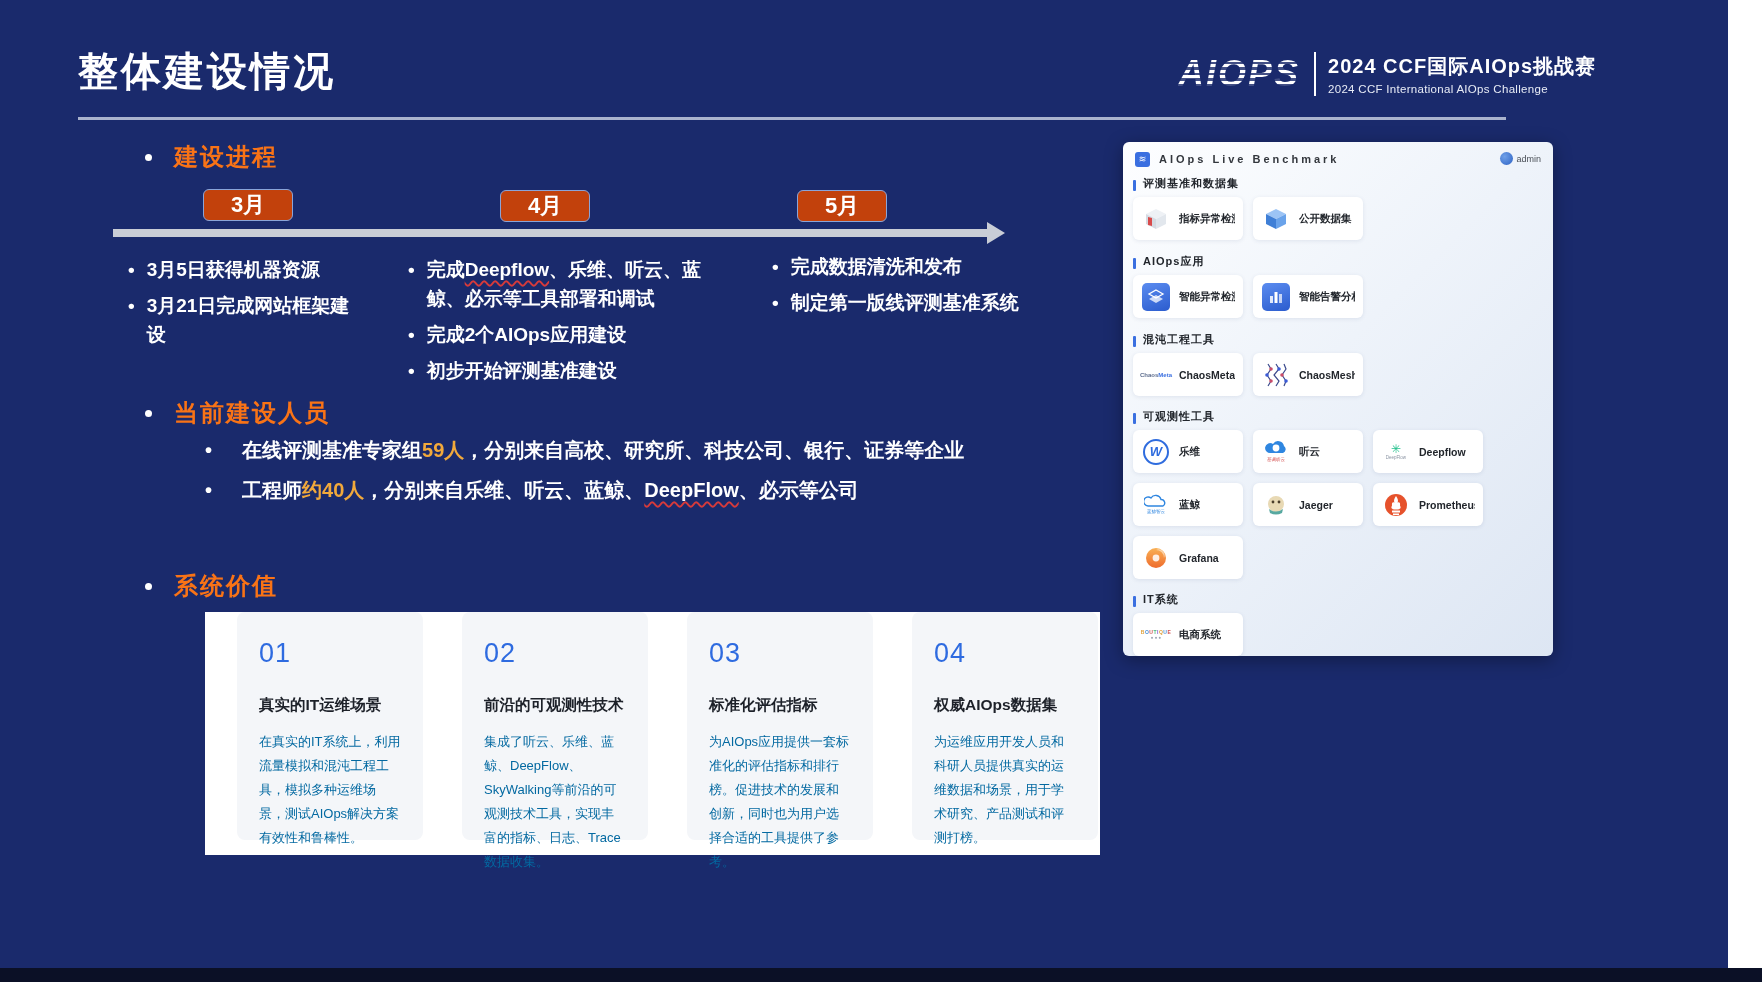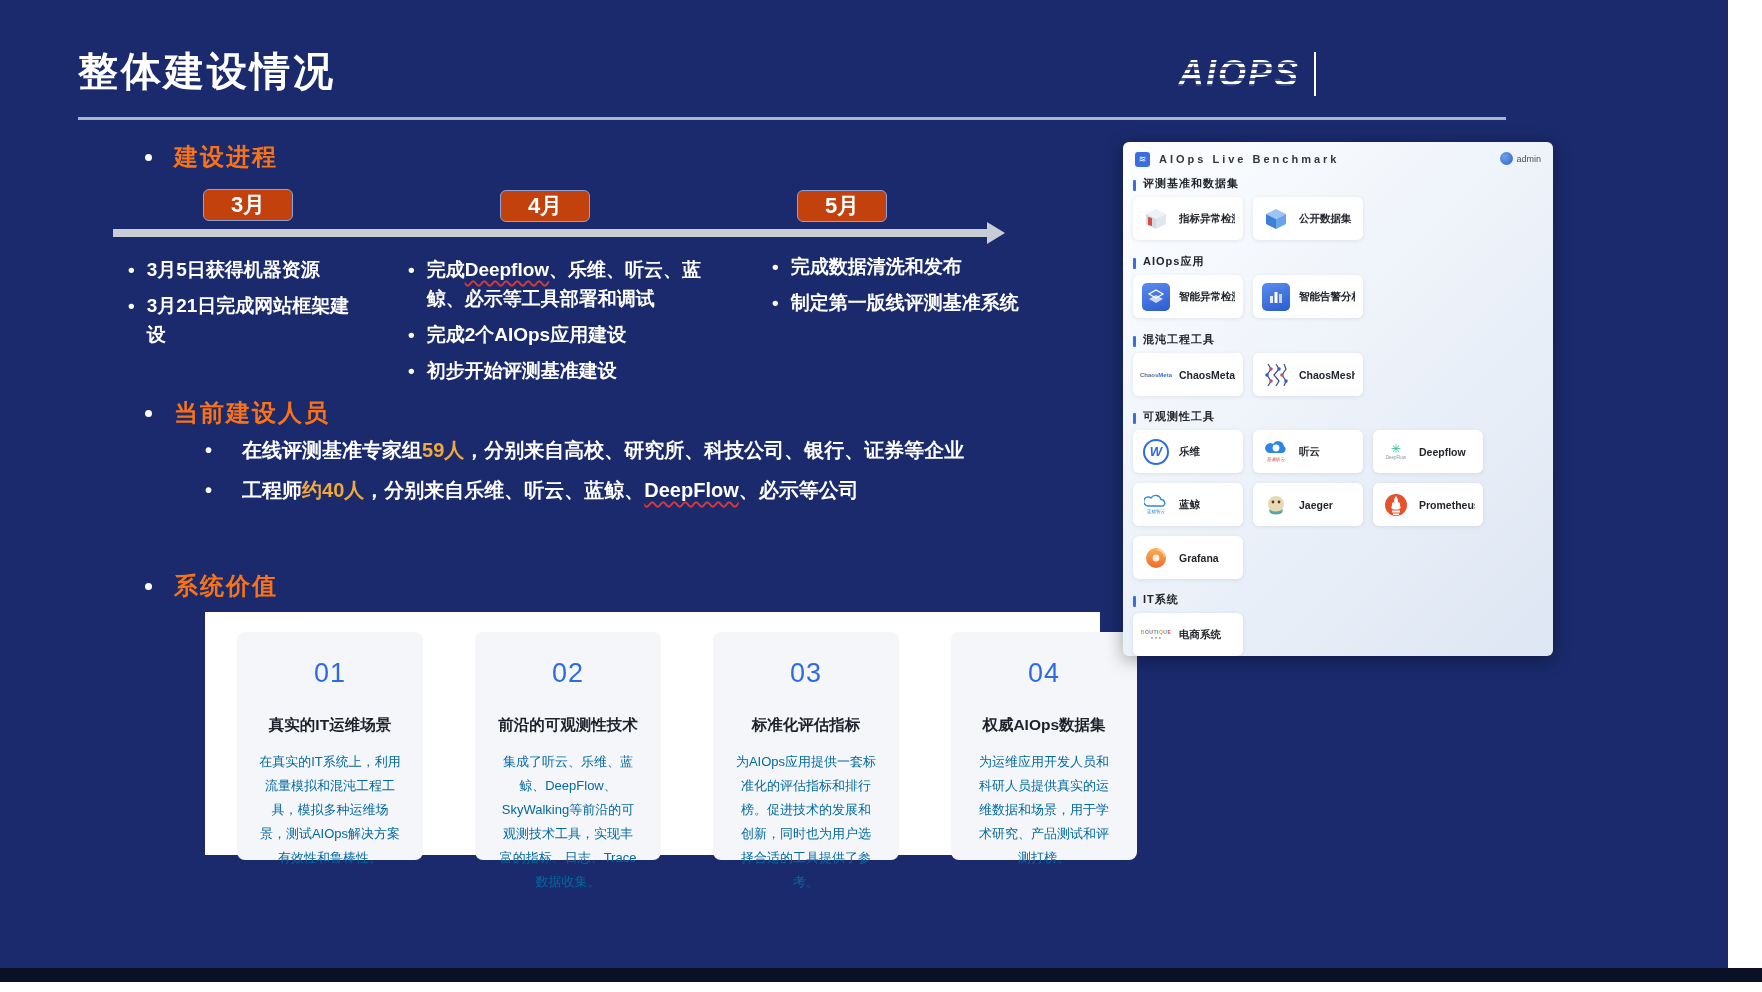--- a/index.html
+++ b/index.html
@@ -52,21 +52,21 @@
   .wavy { text-decoration:underline; text-decoration-style:wavy; text-decoration-color:#d83a3a; text-decoration-thickness:2px; text-underline-offset:4px; }
   .hl { color:#f2a93b; font-weight:800; }
 
   
   .team-list { position:absolute; left:205px; top:436px; width:1000px; color:#ffffff; font-size:20px; font-weight:700; list-style:none; }
   .team-list li { display:flex; line-height:28px; margin-bottom:12px; }
   .team-list li .b { margin:0 30px 0 0; }
 
   
   .value-panel { position:absolute; left:205px; top:612px; width:895px; height:243px; background:#ffffff; }
-  .value-cards { position:absolute; left:32px; top:20px; display:flex; gap:52px;text-align:center; }
+  .value-cards { position:absolute; left:32px; top:0; display:flex; gap:39px; }
   .v-card { width:186px; height:228px; background:#f4f6f9; border-radius:8px; padding:26px 22px; }
   .v-num { font-size:27px; color:#2e6be0; font-weight:500; letter-spacing:1px; }
   .v-title { margin-top:26px; font-size:15.5px; font-weight:700; color:#1d2129; }
   .v-body { margin-top:14px; font-size:13px; color:#0369a1; line-height:1.85; }
 
   
   .bench { position:absolute; left:1123px; top:142px; width:430px; height:514px; border-radius:6px;
            background:linear-gradient(135deg,#fdfeff 0%, #eef3fa 45%, #dde6f3 100%);
            box-shadow:0 4px 18px rgba(0,0,0,0.35); overflow:hidden; }
   .bench-header { display:flex; align-items:center; padding:8px 12px 0 12px; height:26px; position:relative; }
@@ -93,20 +93,24 @@
 <body>
 
 <div class="slide">
 
   <div class="page-title">整体建设情况</div>
   <div class="title-rule"></div>
 
   <div class="logo">
     <div class="brand">AIOPS</div>
     <div class="logo-divider"></div>
+    <div>
+      <div class="logo-cn">2024 CCF国际AIOps挑战赛</div>
+      <div class="logo-en">2024 CCF International AIOps Challenge</div>
+    </div>
   </div>
 
   <div class="sec-head" id="head-progress">
     <span class="dot"></span>
     <span>建设进程</span>
   </div>
 
   <div class="month-badge mb1">3月</div>
   <div class="month-badge mb2">4月</div>
   <div class="month-badge mb3">5月</div>

